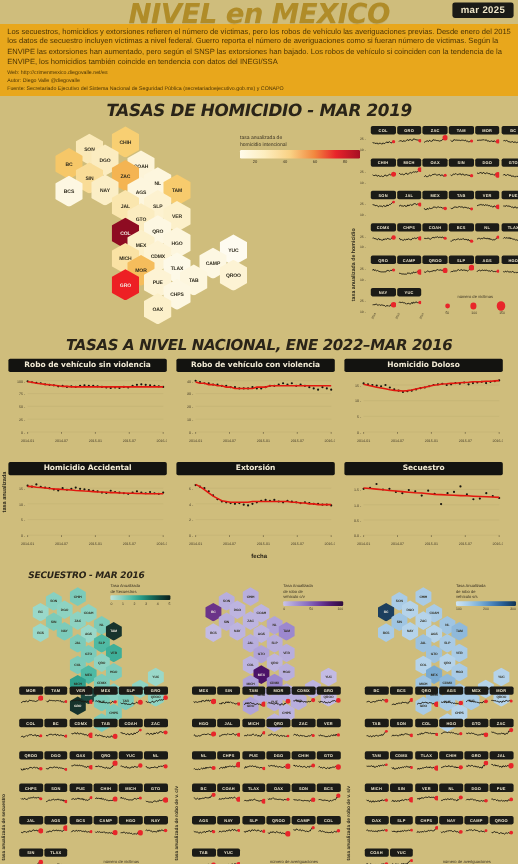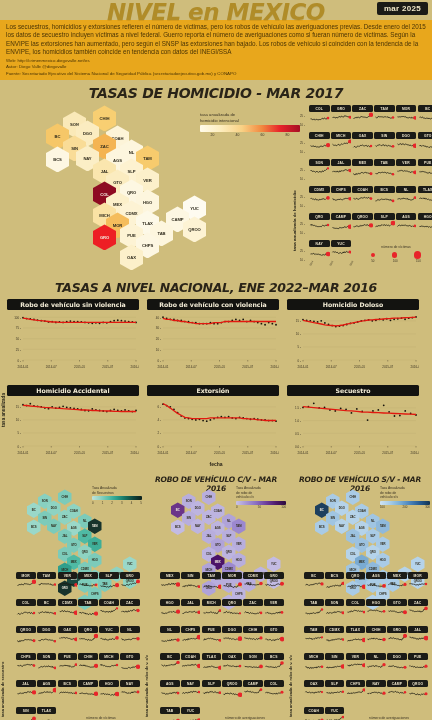--- a/index.html
+++ b/index.html
@@ -138,21 +138,21 @@
   <div id="date-badge">mar 2025</div>
 </div>
 
 <div id="intro">
   <p class="body">Los secuestros, homicidios y extorsiones refieren el número de víctimas, pero los robos de vehículo las averiguaciones previas. Desde enero del 2015 los datos de secuestro incluyen víctimas a nivel federal. Guerro reporta el número de averiguaciones como si fueran número de víctimas. Según la ENVIPE las extorsiones han aumentado, pero según el SNSP las extorsiones han bajado. Los robos de vehículo si coinciden con la tendencia de la ENVIPE, los homicidios también coincide en tendencia con datos del INEGI/SSA</p>
   <p class="meta">Web: http://crimenmexico.diegovalle.net/es</p>
   <p class="meta">Autor: Diego Valle @diegovalle</p>
   <p class="meta">Fuente: Secretariado Ejecutivo del Sistema Nacional de Seguridad Pública (secretariadoejecutivo.gob.mx) y CONAPO</p>
 </div>
 
-<div class="section-title">TASAS DE HOMICIDIO - MAR 2017</div>
+<div class="section-title">TASAS DE HOMICIDIO - MAR 2019</div>
 
 <div style="position:relative;height:172px;">
 
   <div class="hexwrap" id="homicide-hexmap" style="position:absolute;left:8px;top:-2px;width:208px;height:172px;">
       <div class="hex" style="left: 55px; top: 10px; background: rgb(250, 233, 184);">
         <span>SON</span>
       </div>
       <div class="hex" style="left: 85px; top: 4px; background: rgb(248, 207, 114);">
         <span>CHIH</span>
       </div>
@@ -836,20 +836,21 @@
           <line x1="100.75" x2="100.75" y1="50" y2="51.5" stroke="#3d3524" stroke-width="0.4"></line>
           <text x="129" y="58" text-anchor="middle" class="axis-lab" font-size="2.9">2016-01</text>
           <line x1="129" x2="129" y1="50" y2="51.5" stroke="#3d3524" stroke-width="0.4"></line>
         </svg></div>
     </div>
   <div class="xlabel" style="position:absolute;left:0;right:0;top:164px;">fecha</div>
 </div>
 
 <div id="bottom-maps" style="position:relative;height:283px;">
     <div style="position: absolute; left: 0px; top: 0px; width: 144px; height: 283px;">
+      <div class="sub-title">SECUESTRO - MAR 2016</div>
       <div class="hexwrap" style="position: absolute; left: 0px; top: 12px; width: 144px; height: 80px;">
         <div class="hex sm" style="left: 38px; top: 9px; background: rgb(136, 208, 192);">
           <span>SON</span>
         </div>
         <div class="hex sm" style="left: 58px; top: 5px; background: rgb(124, 203, 186);">
           <span>CHIH</span>
         </div>
         <div class="hex sm" style="left: 27px; top: 18px; background: rgb(154, 216, 201);">
           <span>BC</span>
         </div>
@@ -1183,21 +1184,20 @@
           <polyline points="1.5,8.1 2.1,8.0 2.8,7.0 3.4,8.1 4.0,6.9 4.7,7.5 5.3,7.5 5.9,6.6 6.6,7.2 7.2,7.3 7.8,7.3 8.5,6.6 9.1,7.0 9.8,7.0 10.4,6.3 11.0,6.1 11.7,6.1 12.3,6.3 12.9,6.3 13.6,6.9 14.2,6.4 14.8,7.2 15.5,6.2 16.1,7.3 16.7,7.4 17.4,7.7 18.0,7.6" fill="none" stroke="#1c1a12" stroke-width="0.8"></polyline>
           <circle cx="18" cy="7.582123054486187" r="1.3405704312042872" fill="#e8252a"></circle>
         </svg>
       </div>
       <div class="tiny-num" style="position: absolute; left: 5px; top: 244px; font-size: 2.4px;">-</div>
       <div style="position: absolute; left: 62px; top: 244px; width: 78px; text-align: center;">
         <div class="lg-cap">número de víctimas</div>
       </div>
     </div>
     <div style="position: absolute; left: 144px; top: 0px; width: 144px; height: 283px;">
-      <div class="sub-title">ROBO DE VEHÍCULO C/V - MAR 2016</div>
       <div class="hexwrap" style="position: absolute; left: 0px; top: 12px; width: 144px; height: 80px;">
         <div class="hex sm" style="left: 38px; top: 9px; background: rgb(184, 174, 221);">
           <span>SON</span>
         </div>
         <div class="hex sm" style="left: 58px; top: 5px; background: rgb(184, 174, 221);">
           <span>CHIH</span>
         </div>
         <div class="hex sm dark" style="left: 27px; top: 18px; background: rgb(107, 52, 137);">
           <span>BC</span>
         </div>
@@ -1529,21 +1529,20 @@
           <polyline points="1.5,7.0 2.1,7.7 2.8,7.3 3.4,6.9 4.0,8.0 4.7,7.7 5.3,7.5 5.9,6.9 6.6,7.3 7.2,7.7 7.8,7.2 8.5,6.6 9.1,6.4 9.8,6.3 10.4,6.9 11.0,7.0 11.7,6.1 12.3,6.4 12.9,5.9 13.6,6.6 14.2,6.5 14.8,5.5 15.5,6.3 16.1,6.8 16.7,6.1 17.4,6.6 18.0,6.5" fill="none" stroke="#1c1a12" stroke-width="0.8"></polyline>
           <circle cx="18" cy="6.537724421721469" r="2.2083605886409714" fill="#e8252a"></circle>
         </svg>
       </div>
       <div class="tiny-num" style="position: absolute; left: 5px; top: 244px; font-size: 2.4px;">-</div>
       <div style="position: absolute; left: 62px; top: 244px; width: 78px; text-align: center;">
         <div class="lg-cap">número de averiguaciones</div>
       </div>
     </div>
     <div style="position: absolute; left: 288px; top: 0px; width: 144px; height: 283px;">
-      <div class="sub-title">ROBO DE VEHÍCULO S/V - MAR 2016</div>
       <div class="hexwrap" style="position: absolute; left: 0px; top: 12px; width: 144px; height: 80px;">
         <div class="hex sm" style="left: 38px; top: 9px; background: rgb(169, 203, 230);">
           <span>SON</span>
         </div>
         <div class="hex sm" style="left: 58px; top: 5px; background: rgb(169, 203, 230);">
           <span>CHIH</span>
         </div>
         <div class="hex sm dark" style="left: 27px; top: 18px; background: rgb(29, 63, 94);">
           <span>BC</span>
         </div>

